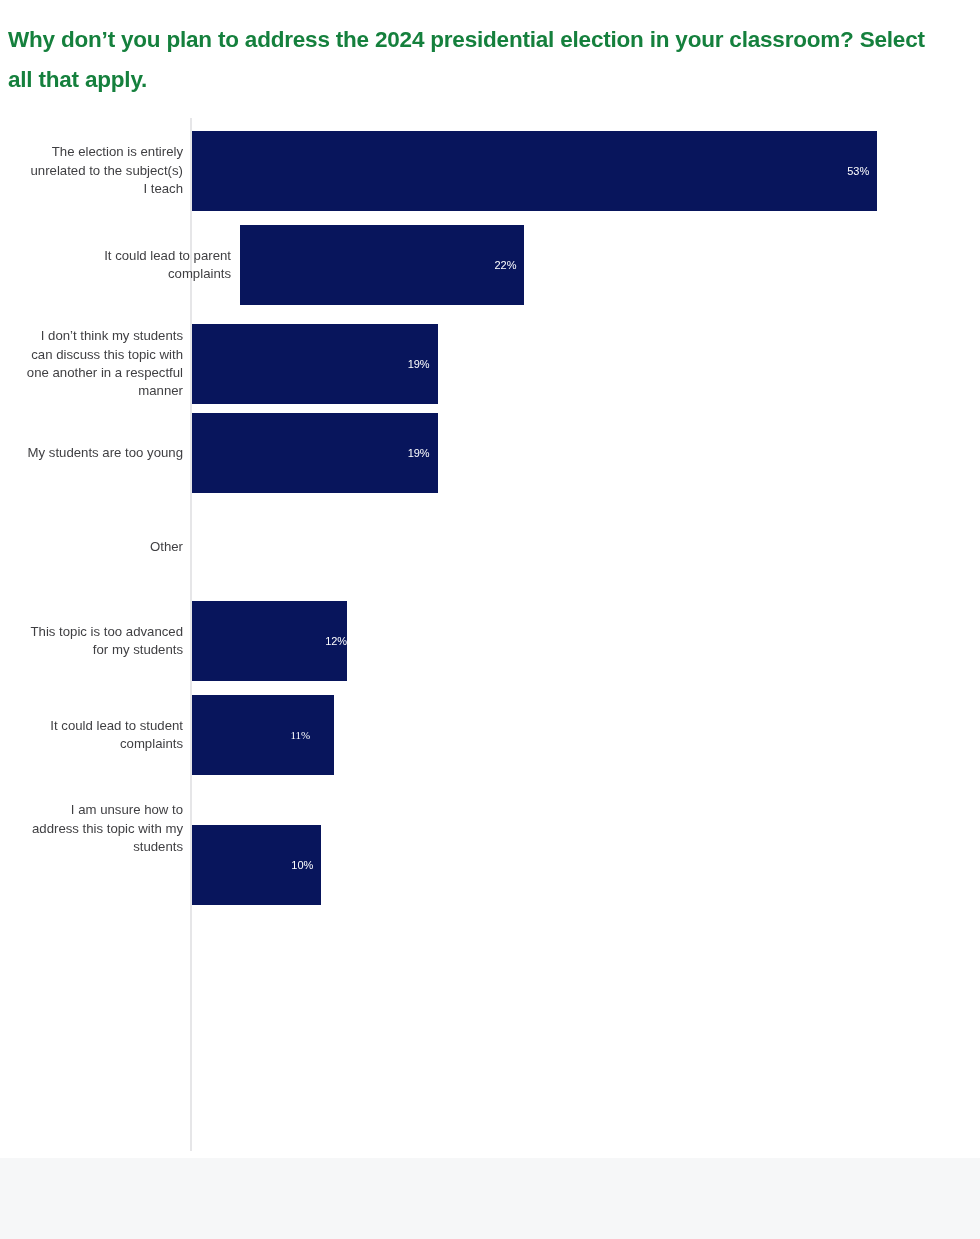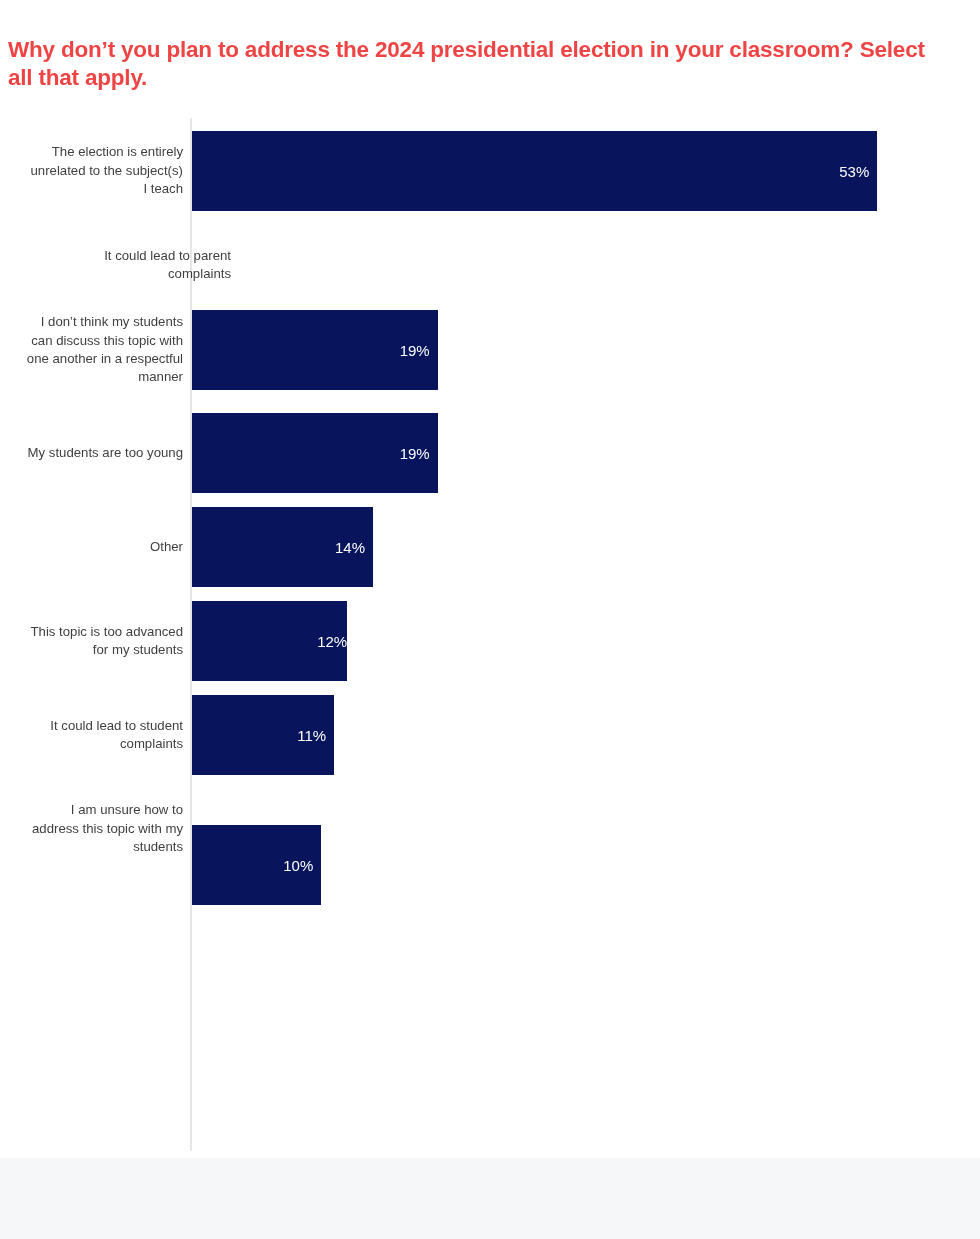--- a/index.html
+++ b/index.html
@@ -12,28 +12,28 @@
     background: #ffffff;
     font-family: "Liberation Sans", sans-serif;
     overflow: hidden;
     position: relative;
   }
 
   
   #chart-title {
     position: absolute;
     left: 8px;
-    top: 36px;
+    top: 20px;
     width: 944px;
     font-family: "Liberation Sans", sans-serif;
     font-size: 22.5px;
     font-weight: bold;
-    line-height: 28px;
+    line-height: 40px;
     letter-spacing: -0.2px;
-    color: #ef4444;
+    color: #15803d;
     white-space: pre-wrap;
   }
 
   
   #plot-area {
     position: absolute;
     left: 0;
     top: 118px;
     width: 784px;
     height: 1040px;
@@ -81,21 +81,21 @@
     top: 0;
     height: 80px;
     background: #08155c;
   }
 
   .bar-value {
     position: absolute;
     top: 50%;
     transform: translateY(-50%);
     font-family: "Liberation Sans", sans-serif;
-    font-size: 15px;
+    font-size: 11px;
     color: #ffffff;
     white-space: nowrap;
   }
 
   
   #footer-band {
     position: absolute;
     left: 0;
     top: 1158px;
     width: 980px;
@@ -116,59 +116,59 @@
 unrelated to the subject(s)
 I teach</div>
       <div class="bar-track" style="width: 685.29px;">
         <div class="bar-rect" style="width: 685.29px; background: rgb(8, 21, 92);"></div>
         <div class="bar-value" style="color: rgb(255, 255, 255); right: 8px;">53%</div>
       </div>
     </div>
     <div class="bar-row" style="top: 94px; margin-left: 48px;">
       <div class="bar-label" style="top: 34.6px;">It could lead to parent
 complaints</div>
+      <div class="bar-track" style="width: 284.46px;">
+        <div class="bar-rect" style="width: 284.46px; background: rgb(8, 21, 92);"></div>
+        <div class="bar-value" style="color: rgb(255, 255, 255); right: 8px;">22%</div>
+      </div>
     </div>
-    <div class="bar-row" style="top: 179px;">
+    <div class="bar-row" style="top: 193px;">
       <div class="bar-label" style="top: 16.2px;">I don’t think my students
 can discuss this topic with
 one another in a respectful
 manner</div>
       <div class="bar-track" style="width: 245.67px;">
         <div class="bar-rect" style="width: 245.67px; background: rgb(8, 21, 92);"></div>
         <div class="bar-value" style="color: rgb(255, 255, 255); right: 8px;">19%</div>
       </div>
     </div>
     <div class="bar-row" style="top: 282px;">
       <div class="bar-label" style="top: 43.8px;">My students are too young</div>
       <div class="bar-track" style="width: 245.67px;">
         <div class="bar-rect" style="width: 245.67px; background: rgb(8, 21, 92);"></div>
         <div class="bar-value" style="color: rgb(255, 255, 255); right: 8px;">19%</div>
       </div>
     </div>
     <div class="bar-row" style="top: 376px;">
       <div class="bar-label" style="top: 43.8px;">Other</div>
-      <div class="bar-track" style="width: 181.02px;">
-        <div class="bar-rect" style="width: 181.02px; background: rgb(8, 21, 92);"></div>
-        <div class="bar-value" style="color: rgb(255, 255, 255); right: 8px;">14%</div>
-      </div>
     </div>
     <div class="bar-row" style="top: 470px;">
       <div class="bar-label" style="top: 34.6px;">This topic is too advanced
 for my students</div>
       <div class="bar-track" style="width: 155.16px;">
         <div class="bar-rect" style="width: 155.16px; background: rgb(8, 21, 92);"></div>
         <div class="bar-value" style="color: rgb(255, 255, 255); right: 0;">12%</div>
       </div>
     </div>
     <div class="bar-row" style="top: 564px;">
       <div class="bar-label" style="top: 34.6px;">It could lead to student
 complaints</div>
       <div class="bar-track" style="width: 142.23px;">
         <div class="bar-rect" style="width: 142.23px; background: rgb(8, 21, 92);"></div>
-        <div class="bar-value" style="color: rgb(255, 255, 255); right: 8px;">11%</div>
+        <div class="bar-value" style="color: rgb(255, 255, 255); right: 24px; font-family: Liberation Serif, serif;">11%</div>
       </div>
     </div>
     <div class="bar-row" style="top: 658px;">
       <div class="bar-label" style="top: 25.4px;">I am unsure how to
 address this topic with my
 students</div>
       <div class="bar-track" style="width: 129.3px; margin-top: 36px;">
         <div class="bar-rect" style="width: 129.3px; background: rgb(8, 21, 92);"></div>
         <div class="bar-value" style="color: rgb(255, 255, 255); right: 8px;">10%</div>
       </div>

